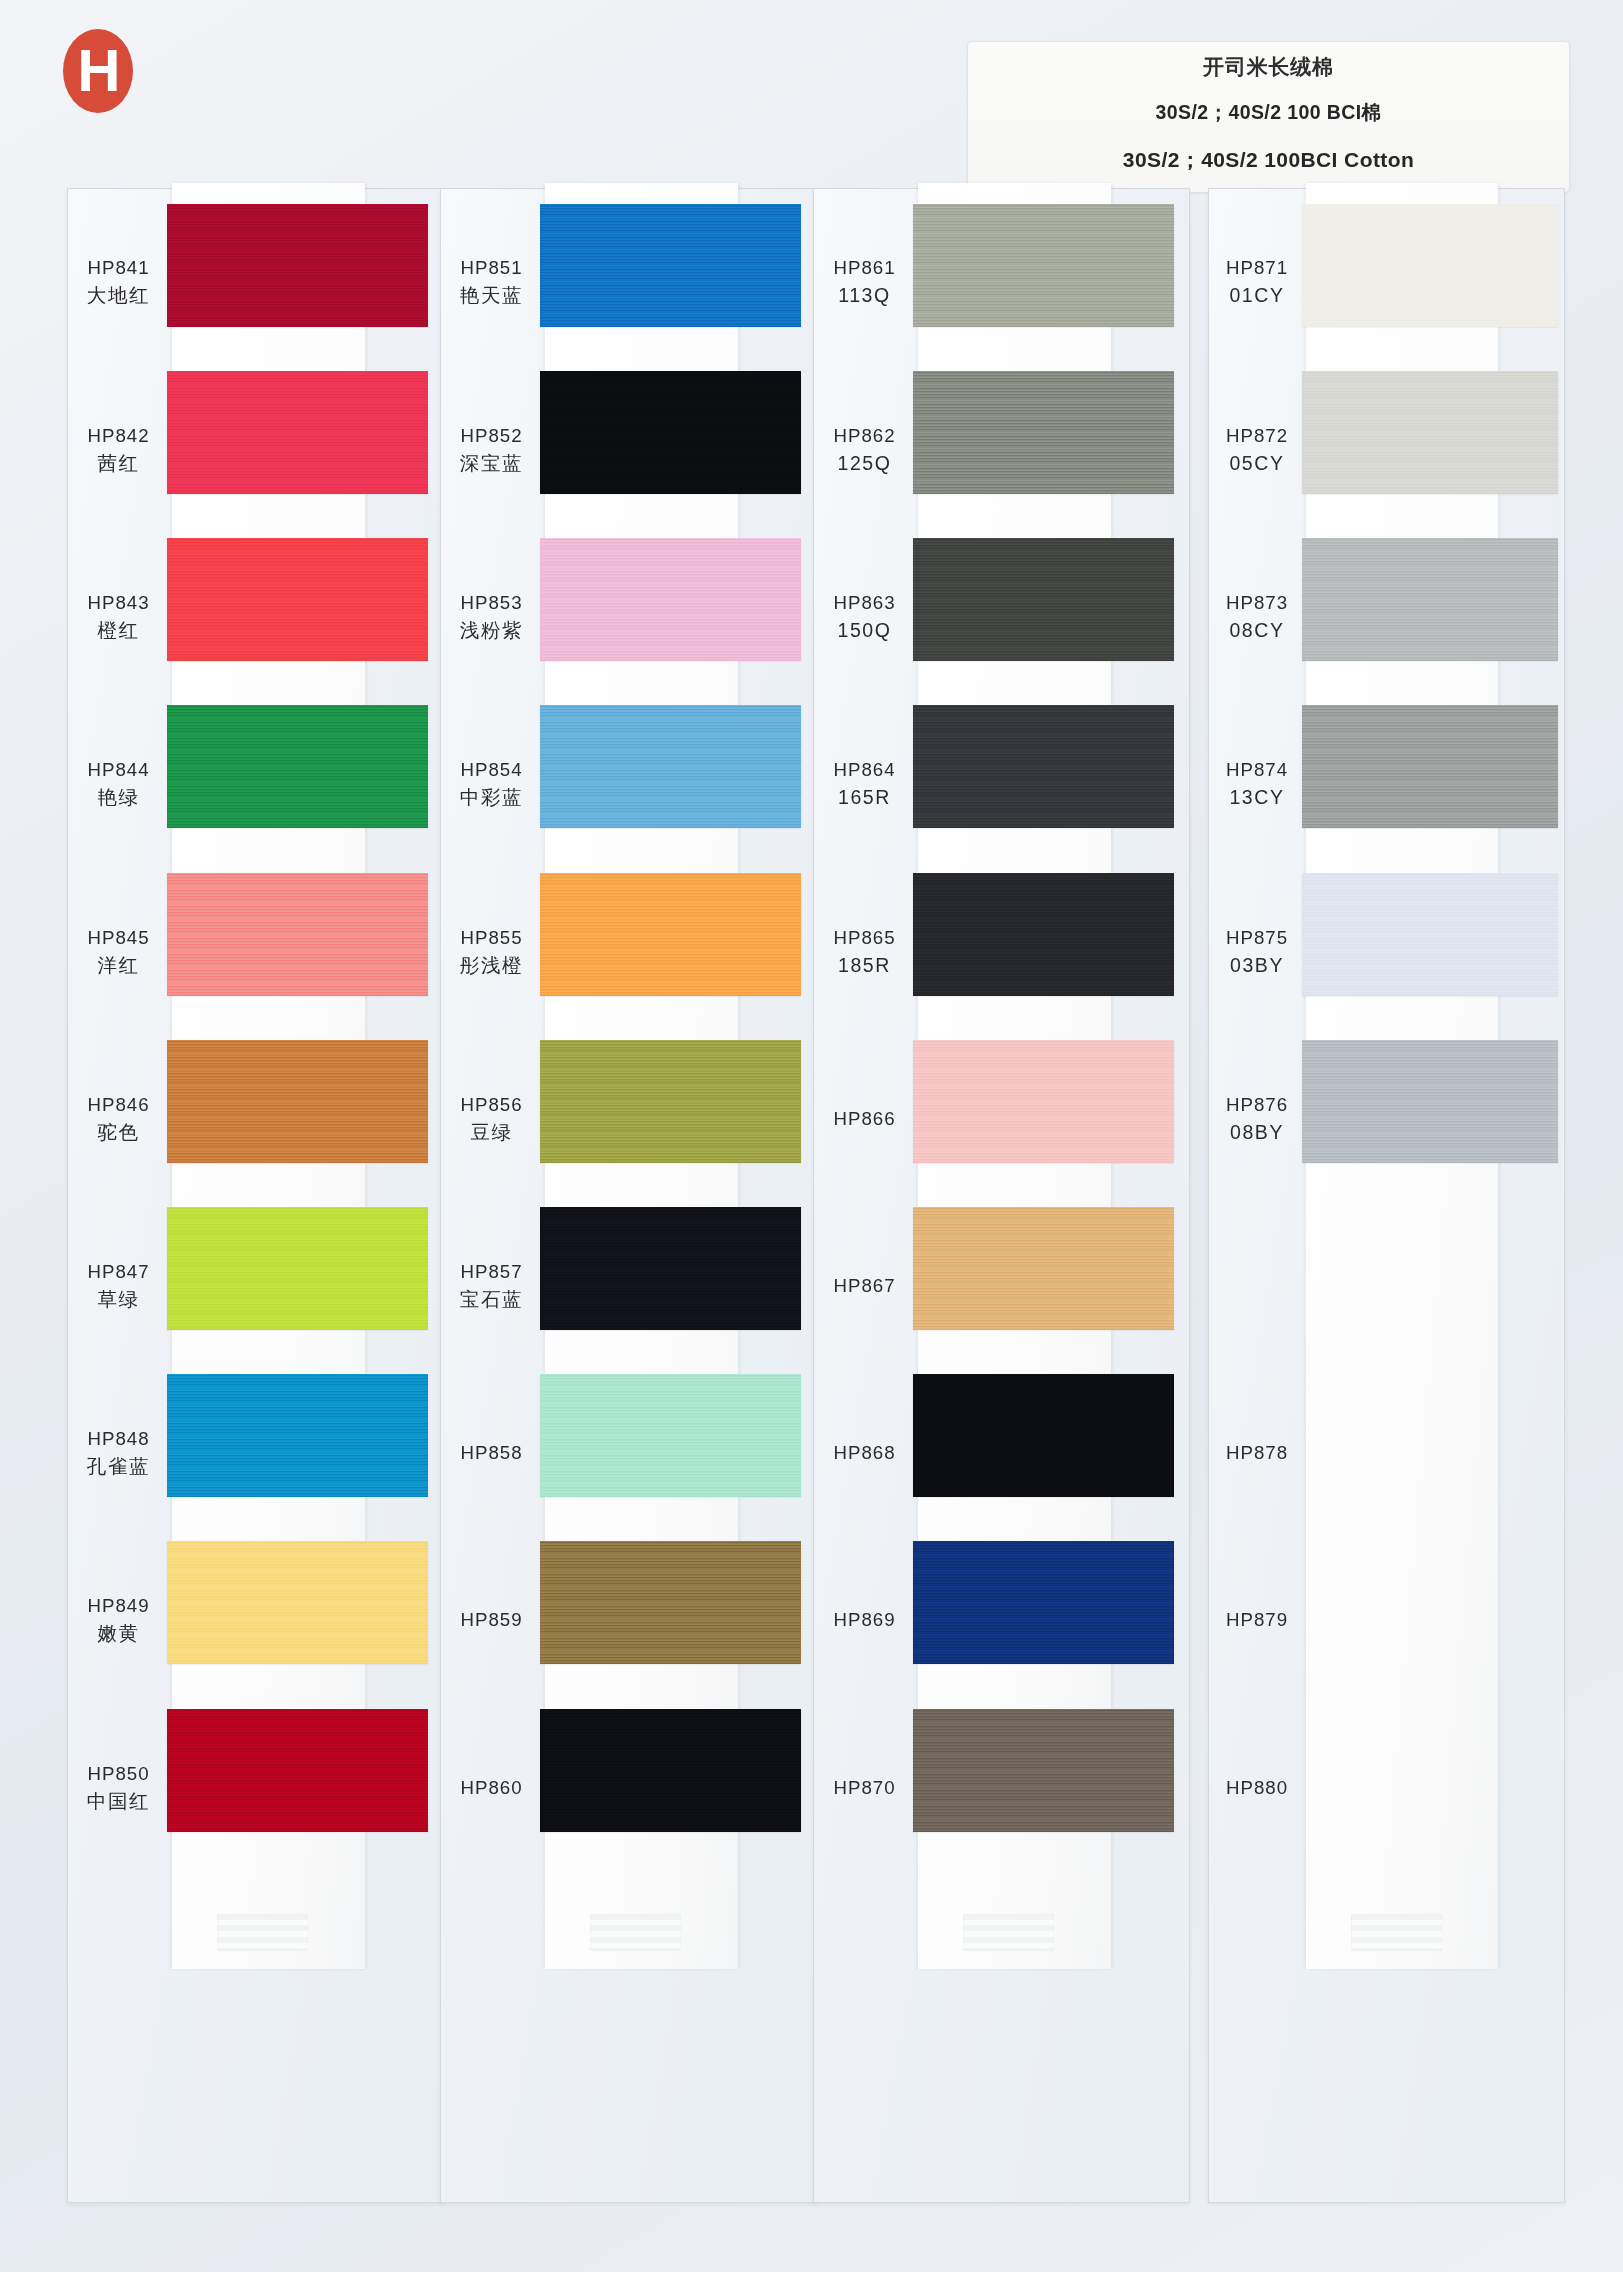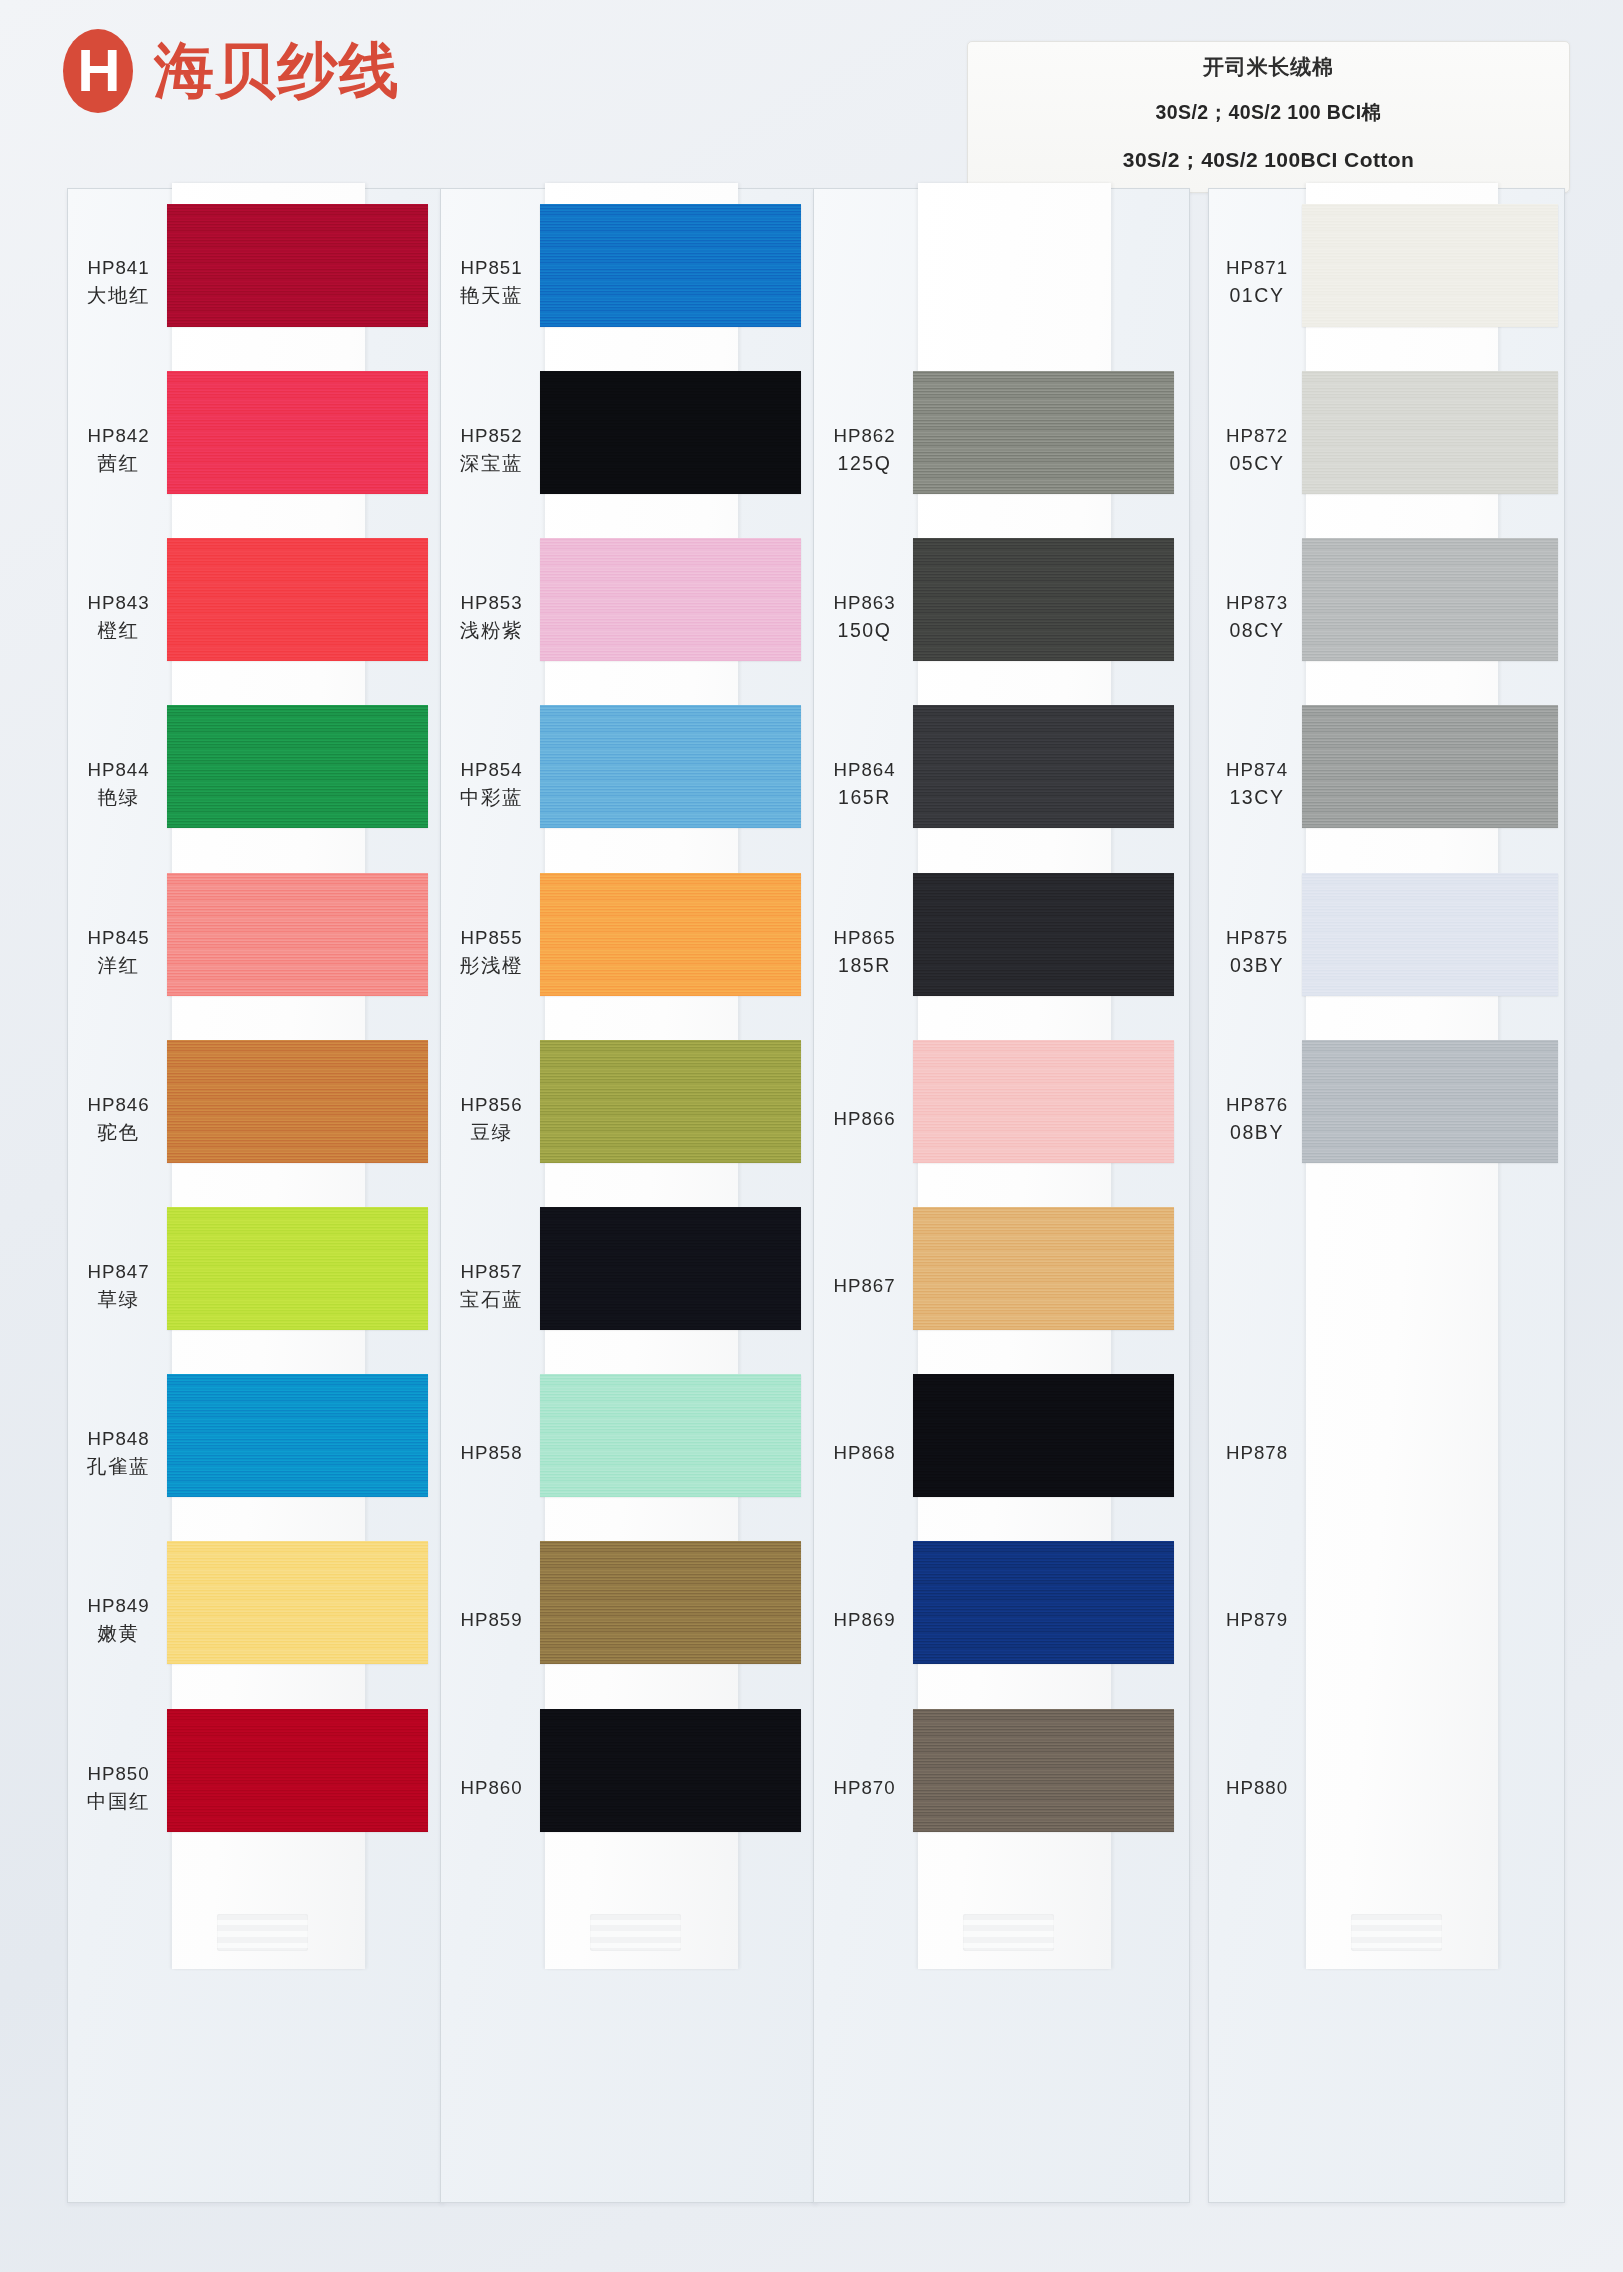--- a/index.html
+++ b/index.html
@@ -102,21 +102,20 @@
   .swatch.empty{box-shadow:none;background:transparent !important;}
   .swatch.empty::after{content:none;}
 </style>
 </head>
 <body>
 
 <div id="page">
 
   <div id="brand">
     <div class="mark">H</div>
-    <div class="wordmark">海贝纱线</div>
   </div>
 
   <div id="spec-card">
     <div class="t1">开司米长绒棉</div>
     <div class="t2">30S/2；40S/2 100 BCI棉</div>
     <div class="t3">30S/2；40S/2 100BCI Cotton</div>
   </div>
 
   <div class="col" id="col0">
     <div class="strip">
@@ -205,20 +204,24 @@
       </div>
       <div class="row" style="top: 1515px;">
         <div class="label"><span>HP860</span></div>
         <div class="swatch" style="background: rgb(13, 14, 19);"></div>
       </div>
     </div>
   <div class="col" id="col2">
     <div class="strip">
         <div class="notch"></div>
       </div>
+  <div class="row" style="top: 9.7px;">
+        <div class="label"><span>HP861</span><span class="cn">113Q</span></div>
+        <div class="swatch" style="background: rgb(165, 168, 155);"></div>
+      </div>
       <div class="row" style="top: 177px;">
         <div class="label"><span>HP862</span><span class="cn">125Q</span></div>
         <div class="swatch" style="background: rgb(131, 134, 126);"></div>
       </div>
       <div class="row" style="top: 344px;">
         <div class="label"><span>HP863</span><span class="cn">150Q</span></div>
         <div class="swatch" style="background: rgb(64, 65, 63);"></div>
       </div>
       <div class="row" style="top: 511px;">
         <div class="label"><span>HP864</span><span class="cn">165R</span></div>

